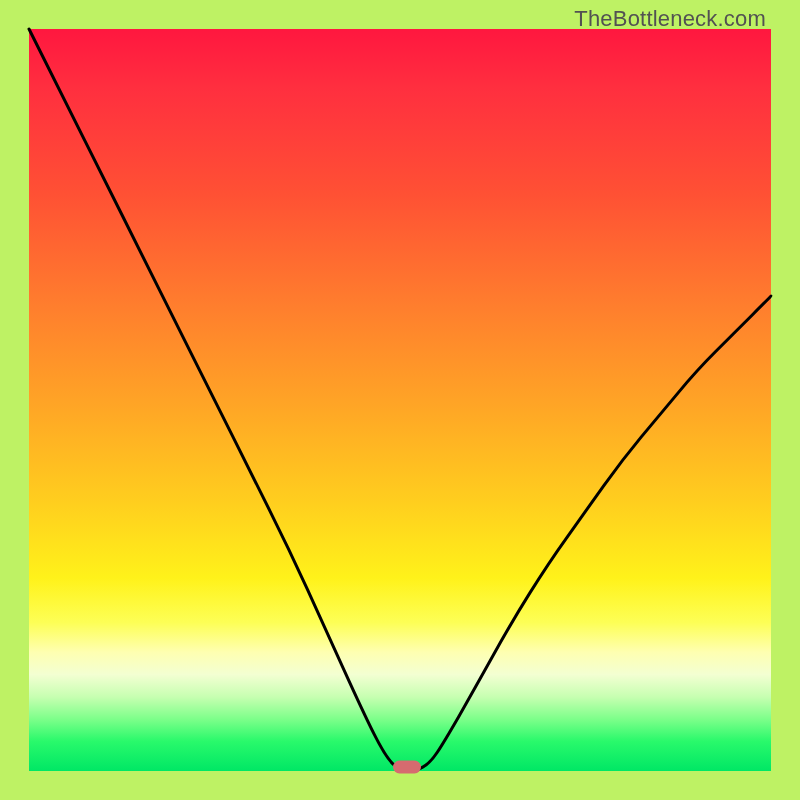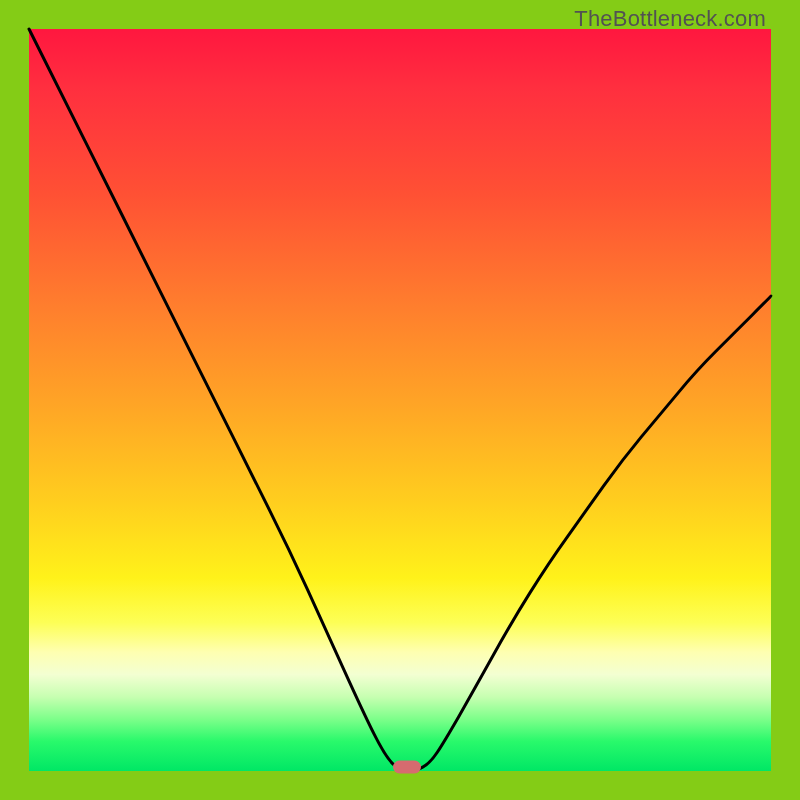--- a/index.html
+++ b/index.html
@@ -8,21 +8,21 @@
     width: 800px;
     height: 800px;
     background: #000;
     overflow: hidden;
     font-family: Arial, Helvetica, sans-serif;
   }
   .frame {
     position: relative;
     width: 800px;
     height: 800px;
-    background: #84cc16;
+    background: #bef264;
   }
   .plot-area {
     position: absolute;
     left: 29px;
     top: 29px;
     width: 742px;
     height: 742px;
     
     background: linear-gradient(
       to bottom,

